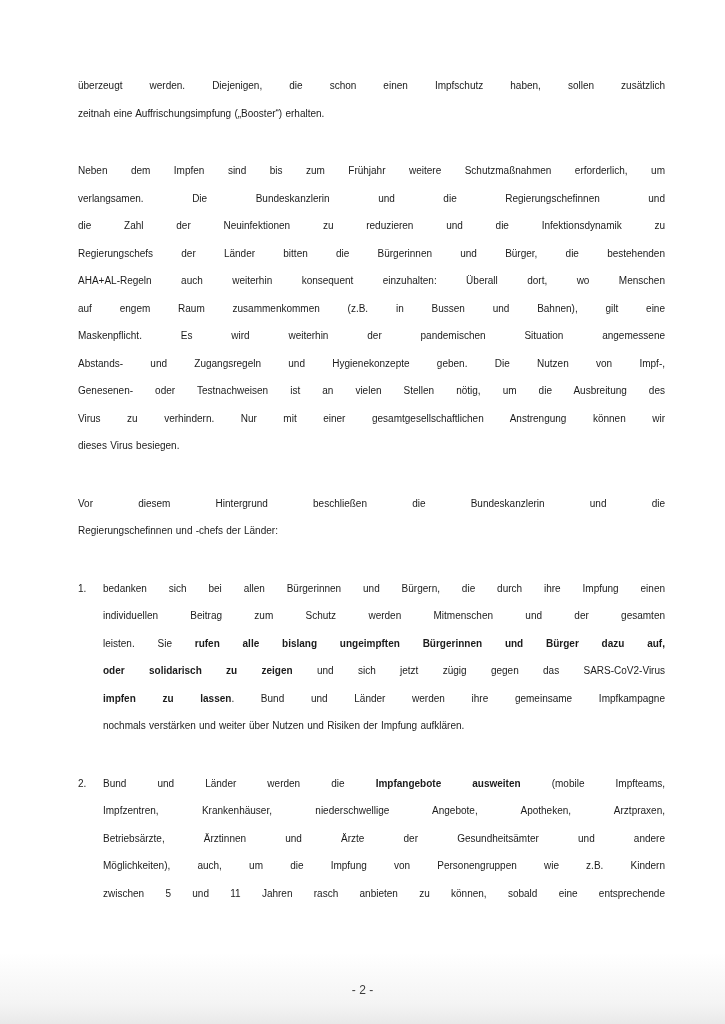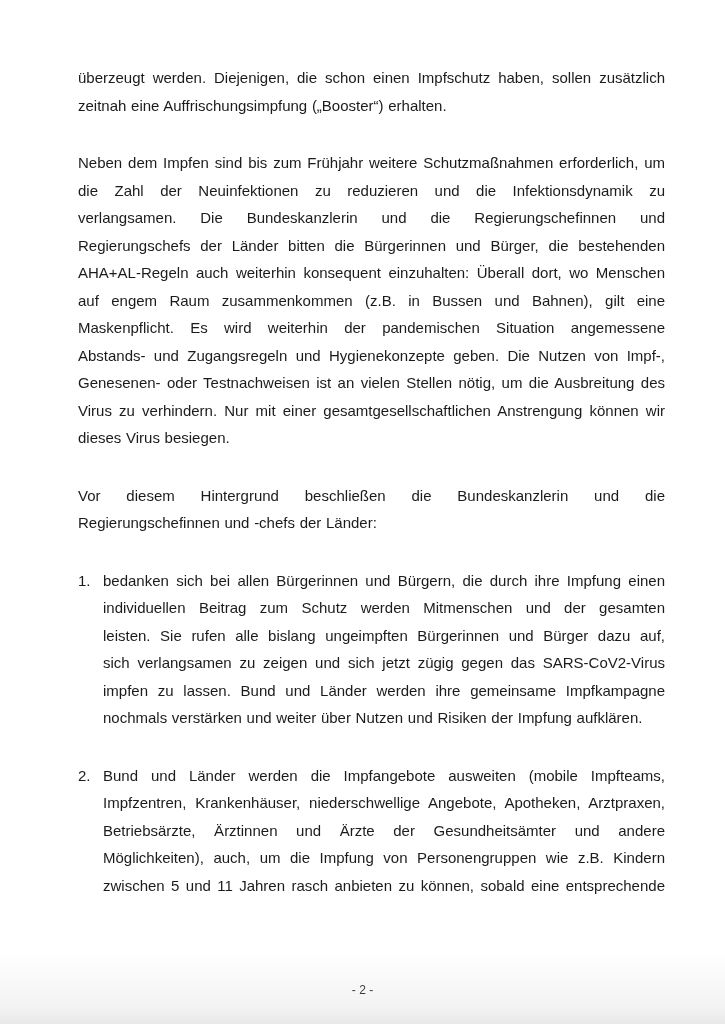--- a/index.html
+++ b/index.html
@@ -22,38 +22,38 @@
     height: 1024px;
     background: linear-gradient(180deg,
       var(--page-bg) 0%,
       var(--page-bg) 93%,
       #f4f4f4 98%,
       var(--bottom-shade) 100%);
   }
   .doc-body {
     position: absolute;
     left: 78px;
-    top: 64px;
+    top: 72px;
     width: 587px;
     color: var(--text-color);
-    font-size: 15px;
+    font-size: 10px;
     line-height: 27.5px;
     word-spacing: 0.5px;
   }
   .para, .list-item {
     margin-bottom: 30px;
   }
   .line {
     text-align: justify;
     text-align-last: justify;
   }
   .line.last {
     text-align-last: left;
   }
-  .bold { font-weight: normal; margin-top: 16px; }
+  .bold { font-weight: bold; margin-top: 16px; }
   .list-item {
     position: relative;
     padding-left: 25px;
   }
   .num {
     position: absolute;
     left: 0;
     top: 0;
     line-height: 27.5px;
   }
@@ -72,41 +72,41 @@
 <body>
 
 <div class="page">
   <div class="doc-body" id="doc-body">
       <div class="para">
         <div class="line"><span>überzeugt werden. Diejenigen, die schon einen Impfschutz haben, sollen zusätzlich</span></div>
         <div class="line last"><span>zeitnah eine Auffrischungsimpfung („Booster“) erhalten.</span></div>
       </div>
       <div class="para">
         <div class="line"><span>Neben dem Impfen sind bis zum Frühjahr weitere Schutzmaßnahmen erforderlich, um</span></div>
+        <div class="line"><span>verlangsamen. Die Bundeskanzlerin und die Regierungschefinnen und</span></div>
         <div class="line"><span>die Zahl der Neuinfektionen zu reduzieren und die Infektionsdynamik zu</span></div>
-        <div class="line"><span>verlangsamen. Die Bundeskanzlerin und die Regierungschefinnen und</span></div>
         <div class="line"><span>Regierungschefs der Länder bitten die Bürgerinnen und Bürger, die bestehenden</span></div>
         <div class="line"><span>AHA+AL-Regeln auch weiterhin konsequent einzuhalten: Überall dort, wo Menschen</span></div>
         <div class="line"><span>auf engem Raum zusammenkommen (z.B. in Bussen und Bahnen), gilt eine</span></div>
         <div class="line"><span>Maskenpflicht. Es wird weiterhin der pandemischen Situation angemessene</span></div>
         <div class="line"><span>Abstands- und Zugangsregeln und Hygienekonzepte geben. Die Nutzen von Impf-,</span></div>
         <div class="line"><span>Genesenen- oder Testnachweisen ist an vielen Stellen nötig, um die Ausbreitung des</span></div>
         <div class="line"><span>Virus zu verhindern. Nur mit einer gesamtgesellschaftlichen Anstrengung können wir</span></div>
         <div class="line last"><span>dieses Virus besiegen.</span></div>
       </div>
       <div class="para">
         <div class="line"><span>Vor diesem Hintergrund beschließen die Bundeskanzlerin und die</span></div>
         <div class="line last"><span>Regierungschefinnen und -chefs der Länder:</span></div>
       </div>
       <div class="list-item">
         <span class="num">1.</span>
         <div class="line"><span>bedanken sich bei allen Bürgerinnen und Bürgern, die durch ihre Impfung einen</span></div>
         <div class="line"><span>individuellen Beitrag zum Schutz werden Mitmenschen und der gesamten</span></div>
         <div class="line"><span>leisten. Sie </span><span class="bold">rufen alle bislang ungeimpften Bürgerinnen und Bürger dazu auf,</span></div>
-        <div class="line"><span class="bold">sich verlangsamen zu zeigen</span><span> und sich jetzt zügig gegen das SARS-CoV2-Virus</span></div>
+        <div class="line"><span class="bold">oder solidarisch zu zeigen</span><span> und sich jetzt zügig gegen das SARS-CoV2-Virus</span></div>
         <div class="line"><span class="bold">impfen zu lassen</span><span>. Bund und Länder werden ihre gemeinsame Impfkampagne</span></div>
         <div class="line last"><span>nochmals verstärken und weiter über Nutzen und Risiken der Impfung aufklären.</span></div>
       </div>
       <div class="list-item">
         <span class="num">2.</span>
         <div class="line"><span>Bund und Länder werden die </span><span class="bold">Impfangebote ausweiten</span><span> (mobile Impfteams,</span></div>
         <div class="line"><span>Impfzentren, Krankenhäuser, niederschwellige Angebote, Apotheken, Arztpraxen,</span></div>
         <div class="line"><span>Betriebsärzte, Ärztinnen und Ärzte der Gesundheitsämter und andere</span></div>
         <div class="line"><span>Möglichkeiten), auch, um die Impfung von Personengruppen wie z.B. Kindern</span></div>
         <div class="line"><span>zwischen 5 und 11 Jahren rasch anbieten zu können, sobald eine entsprechende</span></div>

